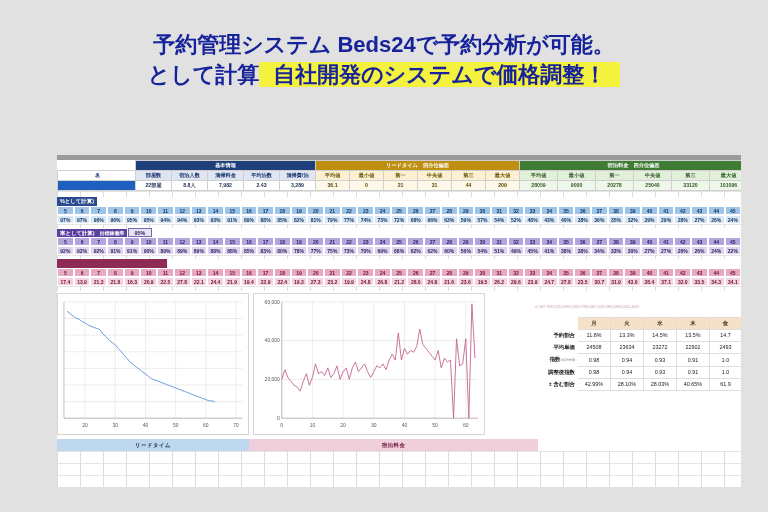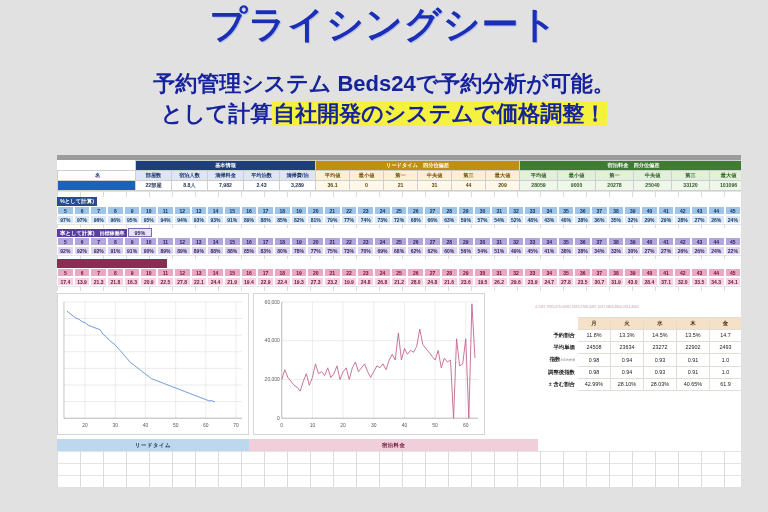--- a/index.html
+++ b/index.html
@@ -15,21 +15,21 @@
   .hdr { text-align: center; padding-top: 6px; }
   .hdr-title {
     font-size: 37px; font-weight: bold; color: #1a2fb5;
     letter-spacing: 1px; line-height: 1.05;
     text-shadow: 1px 1px 0 #b9c0e8;
   }
   .hdr-sub {
     font-size: 22px; font-weight: bold; color: #17239b;
     line-height: 1.35; margin-top: 24px;
   }
-  .hl { background: #f5f13f; padding: 0 1px; }
+  .hl { background: #f5f13f; padding: 0 14px; }
 
   
   #sheet {
     position: absolute; left: 57px; top: 155px;
     width: 684px; height: 332px;
     background: #ffffff;
     overflow: hidden;
     font-size: 5px;
   }
   .graybar { height: 5px; background: #9b9b9b; width: 100%; }
@@ -117,21 +117,20 @@
   .lg-rest { flex: 1; background: #fff; }
 
   .fillrows { height: 36px; width: 100%; }
 </style>
 </head>
 <body>
 
 <div id="page">
 
   <div class="hdr">
-    <div class="hdr-title">プライシングシート</div>
     <div class="hdr-sub">
       <div>予約管理システム Beds24で予約分析が可能。</div>
       <div>
         <span>として計算</span><span class="hl">自社開発のシステムで価格調整！</span>
       </div>
     </div>
   </div>
 
   <div id="sheet">
     <div class="graybar"></div>

